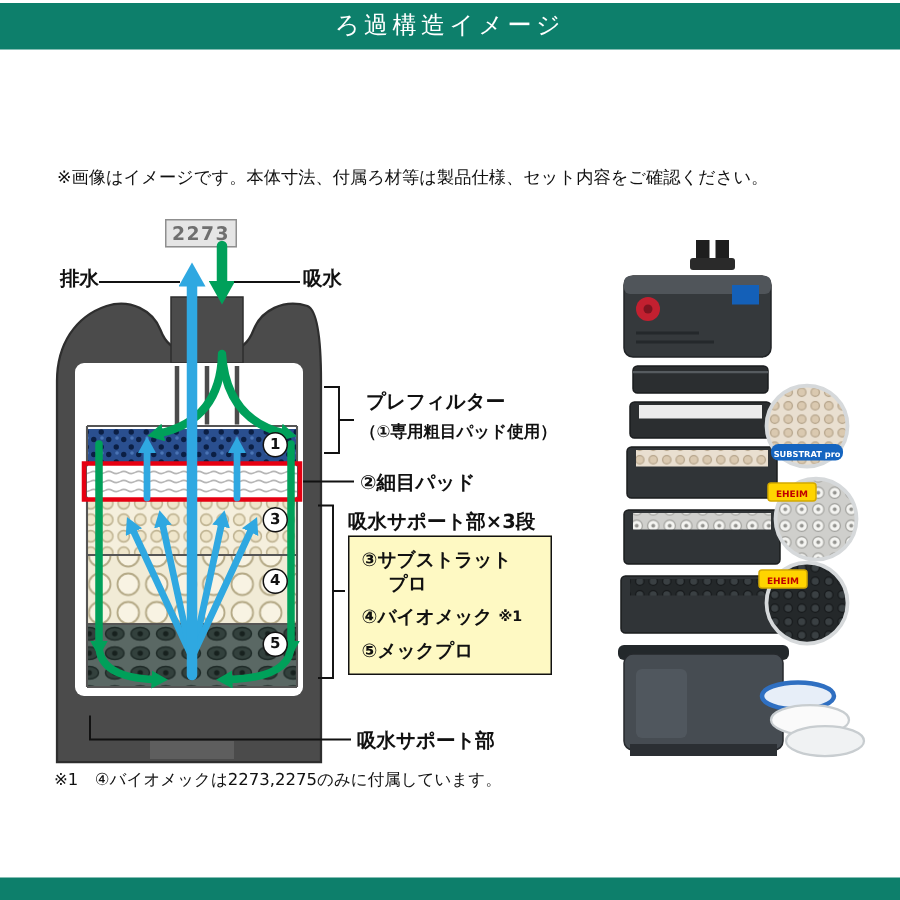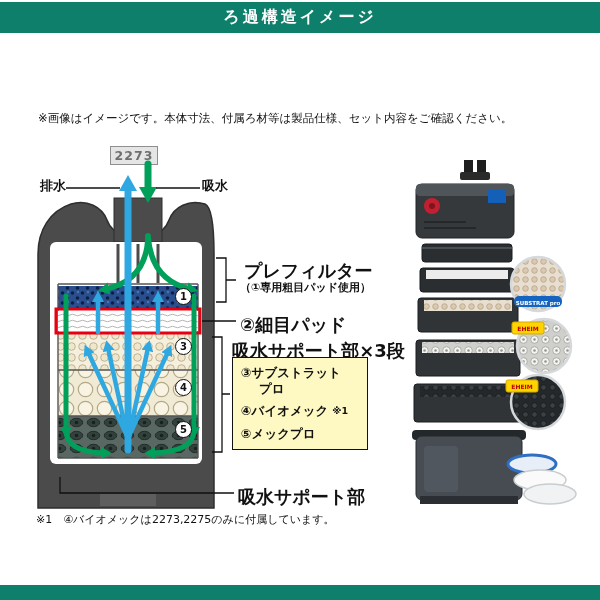--- a/index.html
+++ b/index.html
@@ -1,28 +1,28 @@
 <!DOCTYPE html>
 <html style="--teal: #0d7f6b; --red: #e60012; --blue: #2fa8e1; --green: #00a05a;"><head>
 <meta charset="utf-8">
 <style>
   html,body{margin:0;padding:0;background:#fff;}
   .page{position:relative;width:600px;height:600px;background:#fff;overflow:hidden;
         font-family:"DejaVu Sans","Liberation Sans",sans-serif;color:#111;}
   .abs{position:absolute;}
   .bar{position:absolute;left:0;width:600px;background:var(--teal);}
   .header-bar{top:2px;height:31px;display:flex;align-items:center;justify-content:center;}
-  .header-title{color:#fff;font-weight:bold;font-size:16px;letter-spacing:3px;}
+  .header-title{color:#fff;font-weight:normal;font-size:16px;letter-spacing:3px;}
   .footer-bar{top:585px;height:15px;}
   .note{left:38px;top:111px;font-size:11.5px;color:#111;white-space:nowrap;}
   .model-box{left:110px;top:146px;width:46px;height:17px;border:1px solid #8f8f8f;
              color:#6f6f6f;font-size:12.5px;font-weight:bold;letter-spacing:1px;
              display:flex;align-items:center;justify-content:center;background:#e5e5e5;}
   .flow-label{font-size:13px;font-weight:bold;}
-  .lbl-b{font-size:18px;font-weight:bold;white-space:nowrap;}
+  .lbl-b{font-size:13px;font-weight:bold;white-space:nowrap;}
   .lbl-s{font-size:11px;white-space:nowrap;font-weight:bold;}
   .badge{position:absolute;width:15px;height:15px;border:1.5px solid #111;border-radius:50%;
          background:#fff;font-size:10px;font-weight:bold;display:flex;align-items:center;
          justify-content:center;z-index:5;}
   .container-box{left:232px;top:357px;width:120px;border:1.5px solid #111;background:#fef9c3;
                  padding:7px 6px 7px 8px;}
   .row{font-size:12.5px;font-weight:bold;white-space:nowrap;line-height:1.25;}
   .row+.row{margin-top:7px;}
   .row .indent{padding-left:18px;display:block;}
   .row .fn{font-size:9.5px;margin-left:4px;vertical-align:1px;}

